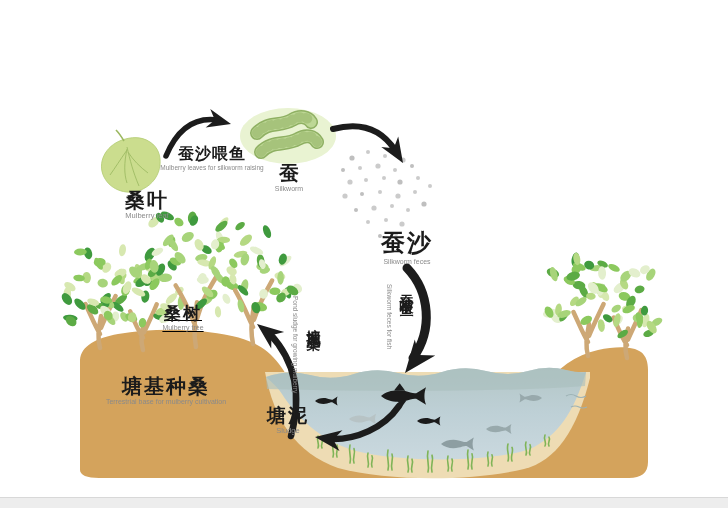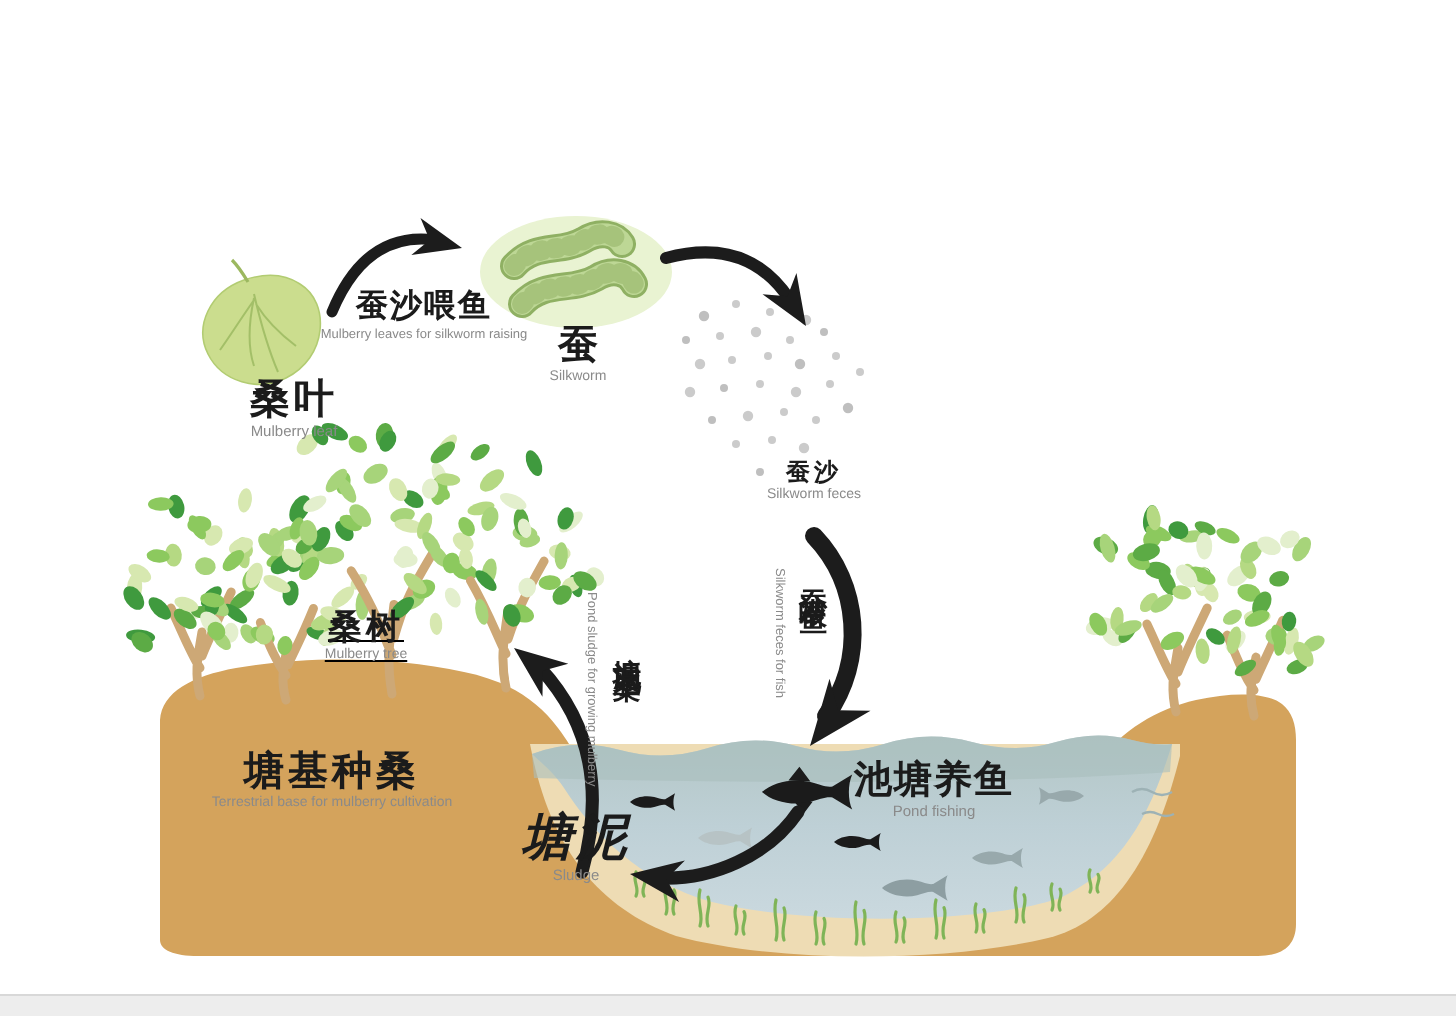--- a/index.html
+++ b/index.html
@@ -387,31 +387,27 @@
     <span class="zh" style="font-size:16px;letter-spacing:1px;">蚕沙喂鱼</span>
     <span class="en" style="font-size:6.5px;">Mulberry leaves for silkworm raising</span>
   </div>
 
   <div class="label" style="left:289px;top:162px;">
     <span class="zh" style="font-size:20px;">蚕</span>
     <span class="en" style="font-size:7px;">Silkworm</span>
   </div>
 
   <div class="label" style="left:407px;top:230px;">
-    <span class="zh" style="font-size:12px;letter-spacing:2px;">蚕沙</span>
+    <span class="zh" style="font-size:24px;letter-spacing:2px;">蚕沙</span>
     <span class="en" style="font-size:7px;">Silkworm feces</span>
   </div>
 
-  <div class="label" style="left:467px;top:380px;">
-    <span class="zh" style="font-size:19px;letter-spacing:1px;">池塘养鱼</span>
-    <span class="en" style="font-size:7.5px;">Pond fishing</span>
-  </div>
 
   <div class="label" style="left:288px;top:405px;">
-    <span class="zh" style="font-size:25px;letter-spacing:2px;font-style:italic;">塘泥</span>
+    <span class="zh" style="font-size:19px;letter-spacing:2px;">塘泥</span>
     <span class="en" style="font-size:7.5px;">Sludge</span>
   </div>
 
   <div class="label" style="left:183px;top:304px;text-decoration:underline;">
     <span class="zh" style="font-size:17px;letter-spacing:2px;">桑树</span>
     <span class="en" style="font-size:7px;">Mulberry tree</span>
   </div>
 
   <div class="label" style="left:166px;top:375px;">
     <span class="zh" style="font-size:20px;letter-spacing:2px;text-align:center;">塘基种桑</span>

